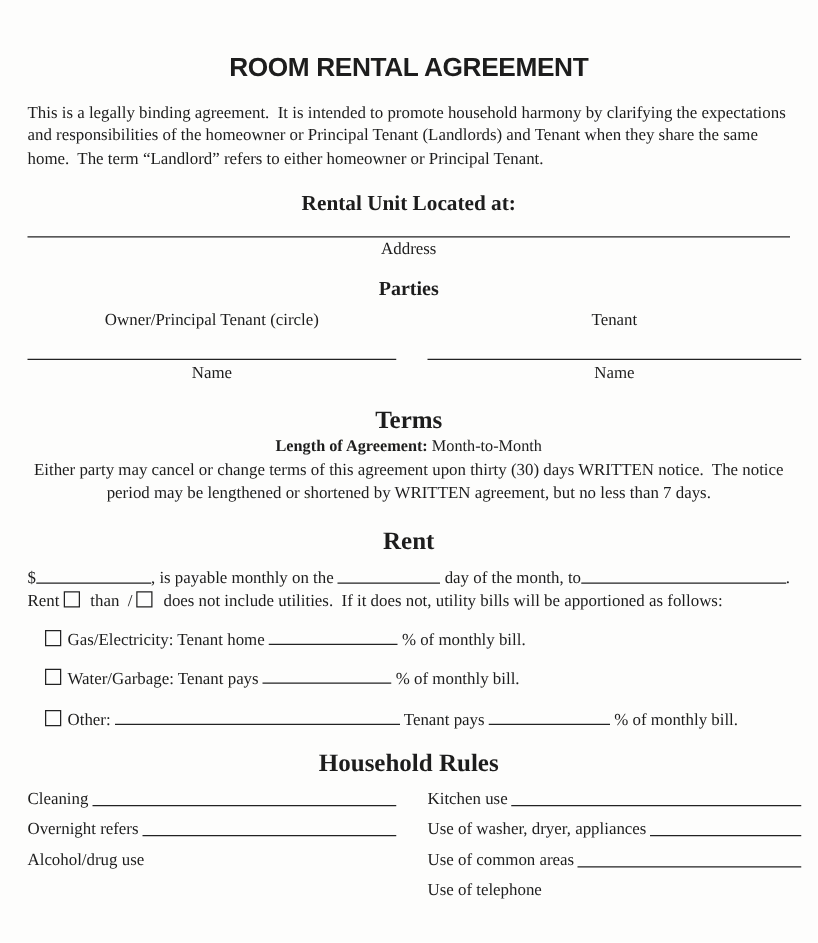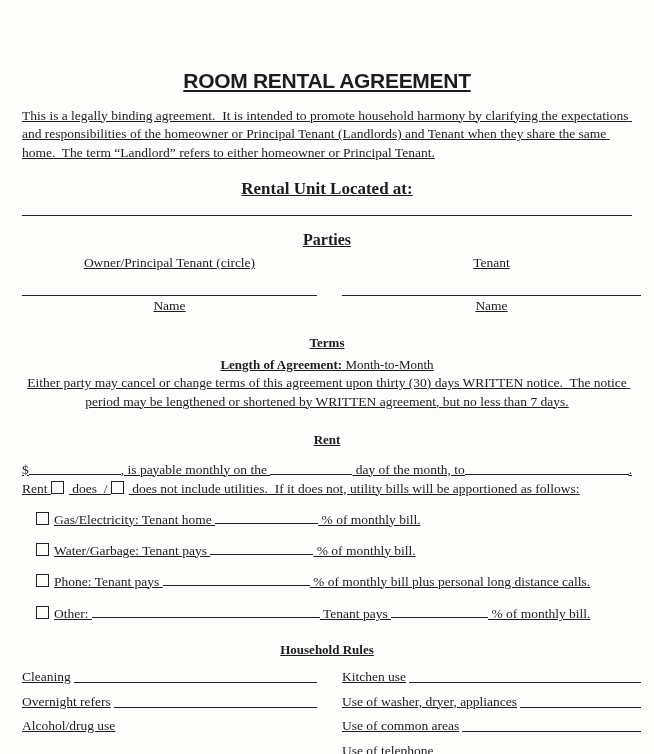--- a/index.html
+++ b/index.html
@@ -10,41 +10,40 @@
     overflow: hidden;
     color: #1d1d1d;
     font-family: "Liberation Serif", "DejaVu Serif", serif;
     font-size: 13.5px;
     line-height: 18.5px;
   }
   .page {
     box-sizing: border-box;
     width: 654px;
     height: 754px;
-    padding: 72px 22px 0 22px;
+    padding: 46px 22px 0 22px;
     background: #fdfdfc;
-    text-decoration: underline;
   }
   .doc-title {
     text-align: center;
     font-family: "Liberation Sans", "DejaVu Sans", sans-serif;
     font-weight: 700;
     font-size: 21px;
     letter-spacing: -0.3px;
     margin: 0 0 16px 0;
   }
   p.body-text { margin: 0; white-space: pre-wrap; }
   .h-big {
     font-weight: 700;
     font-size: 17px;
     margin: 0;
   }
   .h-med {
     font-weight: 700;
-    font-size: 13px;
+    font-size: 20px;
     margin: 0;
   }
   .sect { margin-top: 0; text-align: center; }
   .full-line {
     height: 0;
     border-bottom: 1.2px solid #222;
   }
   .small-label { font-size: 13.5px; }
   .two-col {
     display: grid;
@@ -102,20 +101,21 @@
 
   <h1 class="doc-title">ROOM RENTAL AGREEMENT</h1>
 
   <div>
     <p class="body-text">This is a legally binding agreement.  It is intended to promote household harmony by clarifying the expectations and responsibilities of the homeowner or Principal Tenant (Landlords) and Tenant when they share the same home.  The term “Landlord” refers to either homeowner or Principal Tenant.</p>
   </div>
 
   <div class="sect" style="margin-top:18px;">
     <div class="h-big">Rental Unit Located at:</div>
     <div class="full-line" style="margin-top:16px;"></div>
+    <div class="small-label">Address</div>
   </div>
 
   <div class="sect" style="margin-top:15px;">
     <div class="h-med" style="font-size:16px;">Parties</div>
     <div class="two-col" style="margin-top:5px;">
       <div>Owner/Principal Tenant (circle)</div>
       <div>Tenant</div>
     </div>
     <div class="two-col" style="margin-top:22px;">
       <div class="full-line"></div>
@@ -136,34 +136,31 @@
   </div>
 
   <div class="sect" style="margin-top:20px;">
     <div class="h-med">Rent</div>
 
     <div class="flexline" style="margin-top:11px;">
       <span>$</span><span class="blank" style="width:92px;"></span><span>, is payable monthly on the </span><span class="blank" style="width:82px;"></span><span> day of the month, to</span><span class="blank" style="flex:1;"></span><span>.</span>
     </div>
 
     <div class="flexline" style="margin-top:0.5px;">
-      <span>Rent </span><span class="checkbox"></span><span> does  / </span><span class="checkbox"></span><span> does not include utilities.  If it does not, utility bills will be apportioned as follows:</span>
+      <span>Rent </span><span class="checkbox"></span><span> than  / </span><span class="checkbox"></span><span> does not include utilities.  If it does not, utility bills will be apportioned as follows:</span>
     </div>
 
     <div class="cb-row">
       <span class="checkbox"></span><span>Gas/Electricity: Tenant home </span><span class="blank" style="width:103px;"></span><span> % of monthly bill.</span>
     </div>
 
     <div class="cb-row">
       <span class="checkbox"></span><span>Water/Garbage: Tenant pays </span><span class="blank" style="width:103px;"></span><span> % of monthly bill.</span>
     </div>
 
-    <div class="cb-row">
-      <span class="checkbox"></span><span>Phone: Tenant pays </span><span class="blank" style="width:147px;"></span><span> % of monthly bill plus personal long distance calls.</span>
-    </div>
 
     <div class="cb-row" style="margin-top:14px;">
       <span class="checkbox"></span><span>Other: </span><span class="blank" style="width:228px;"></span><span> Tenant pays </span><span class="blank" style="width:97px;"></span><span> % of monthly bill.</span>
     </div>
   </div>
 
   <div class="sect" style="margin-top:17px;">
     <div class="h-med">Household Rules</div>
     <div class="two-col" style="margin-top:9px;">
       <div>

